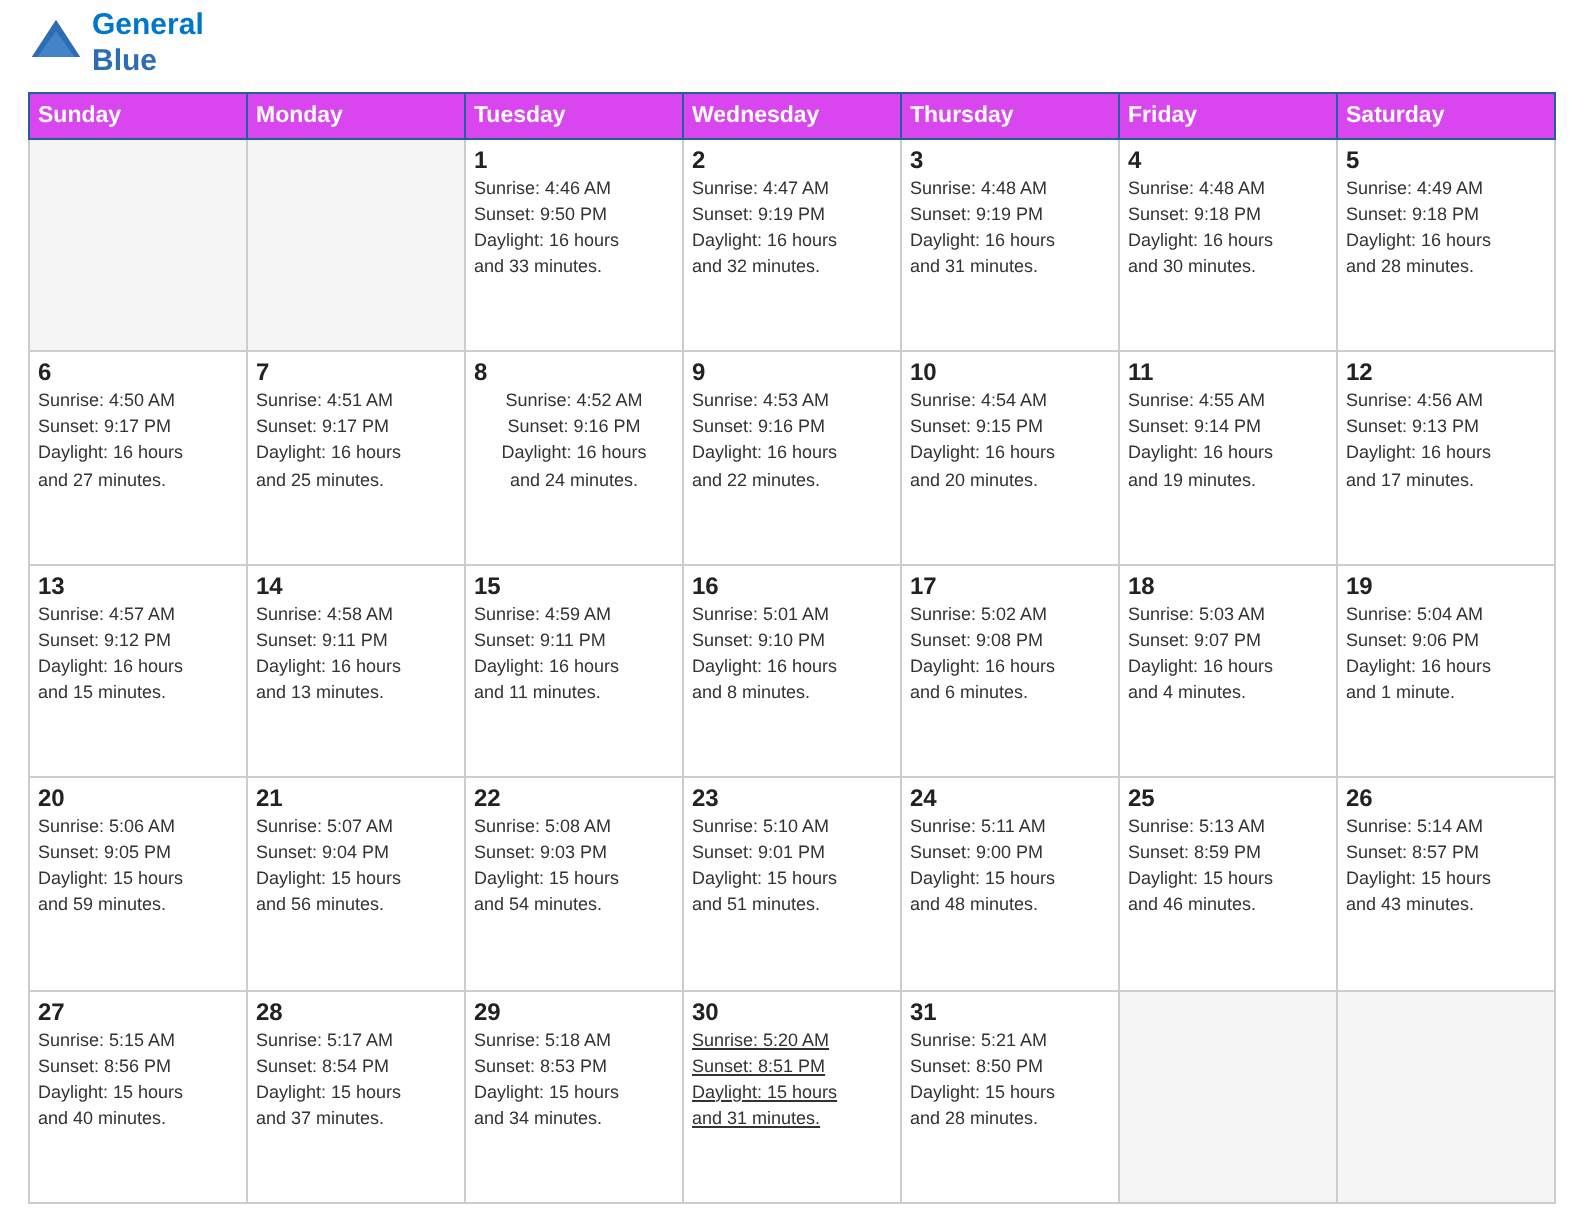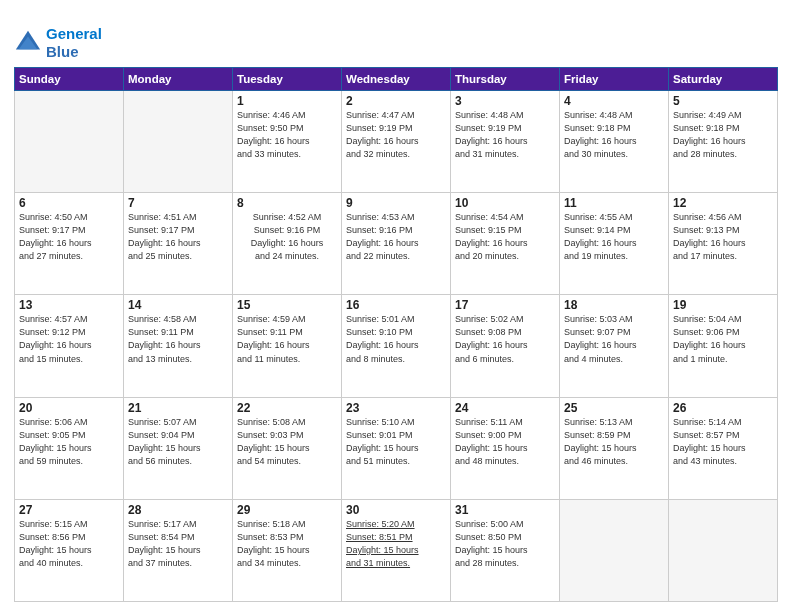--- a/index.html
+++ b/index.html
@@ -6,21 +6,21 @@
     body {
       width: 792px;
       height: 612px;
       font-family: Arial, sans-serif;
       background: #fff;
       overflow: hidden;
     }
     .page {
       width: 792px;
       height: 612px;
-      padding: 25px 14px 10px 14px;
+      padding: 4px 14px 10px 14px;
       display: flex;
       flex-direction: column;
     }
     .header {
       display: flex;
       align-items: flex-start;
       justify-content: space-between;
       margin-bottom: 6px;
     }
     .logo {
@@ -55,21 +55,21 @@
       color: #444;
     }
     .calendar {
       flex: 1;
       border: 1px solid #bbb;
       border-collapse: collapse;
       width: 100%;
       table-layout: fixed;
     }
     .calendar th {
-      background-color: #4c1d95;
+      background-color: #d946ef;
       color: #fff;
       font-size: 11.5px;
       font-weight: bold;
       padding: 5px 4px;
       border: 1px solid #2060a0;
       text-align: left;
     }
     .calendar td {
       border: 1px solid #ccc;
       vertical-align: top;
@@ -341,21 +341,21 @@
           </td>
           <td>
             <span class="day-num">30</span>
             <div class="day-info" style="white-space: pre-line; text-decoration: underline;">Sunrise: 5:20 AM
 Sunset: 8:51 PM
 Daylight: 15 hours
 and 31 minutes.</div>
           </td>
           <td>
             <span class="day-num">31</span>
-            <div class="day-info" style="white-space: pre-line;">Sunrise: 5:00 AM
+            <div class="day-info" style="white-space: pre-line;">Sunrise: 5:21 AM
 Sunset: 8:50 PM
 Daylight: 15 hours
 and 28 minutes.</div>
           </td>
           <td class="empty"></td>
           <td class="empty"></td>
         </tr>
       </tbody>
   </table>
 </div>

